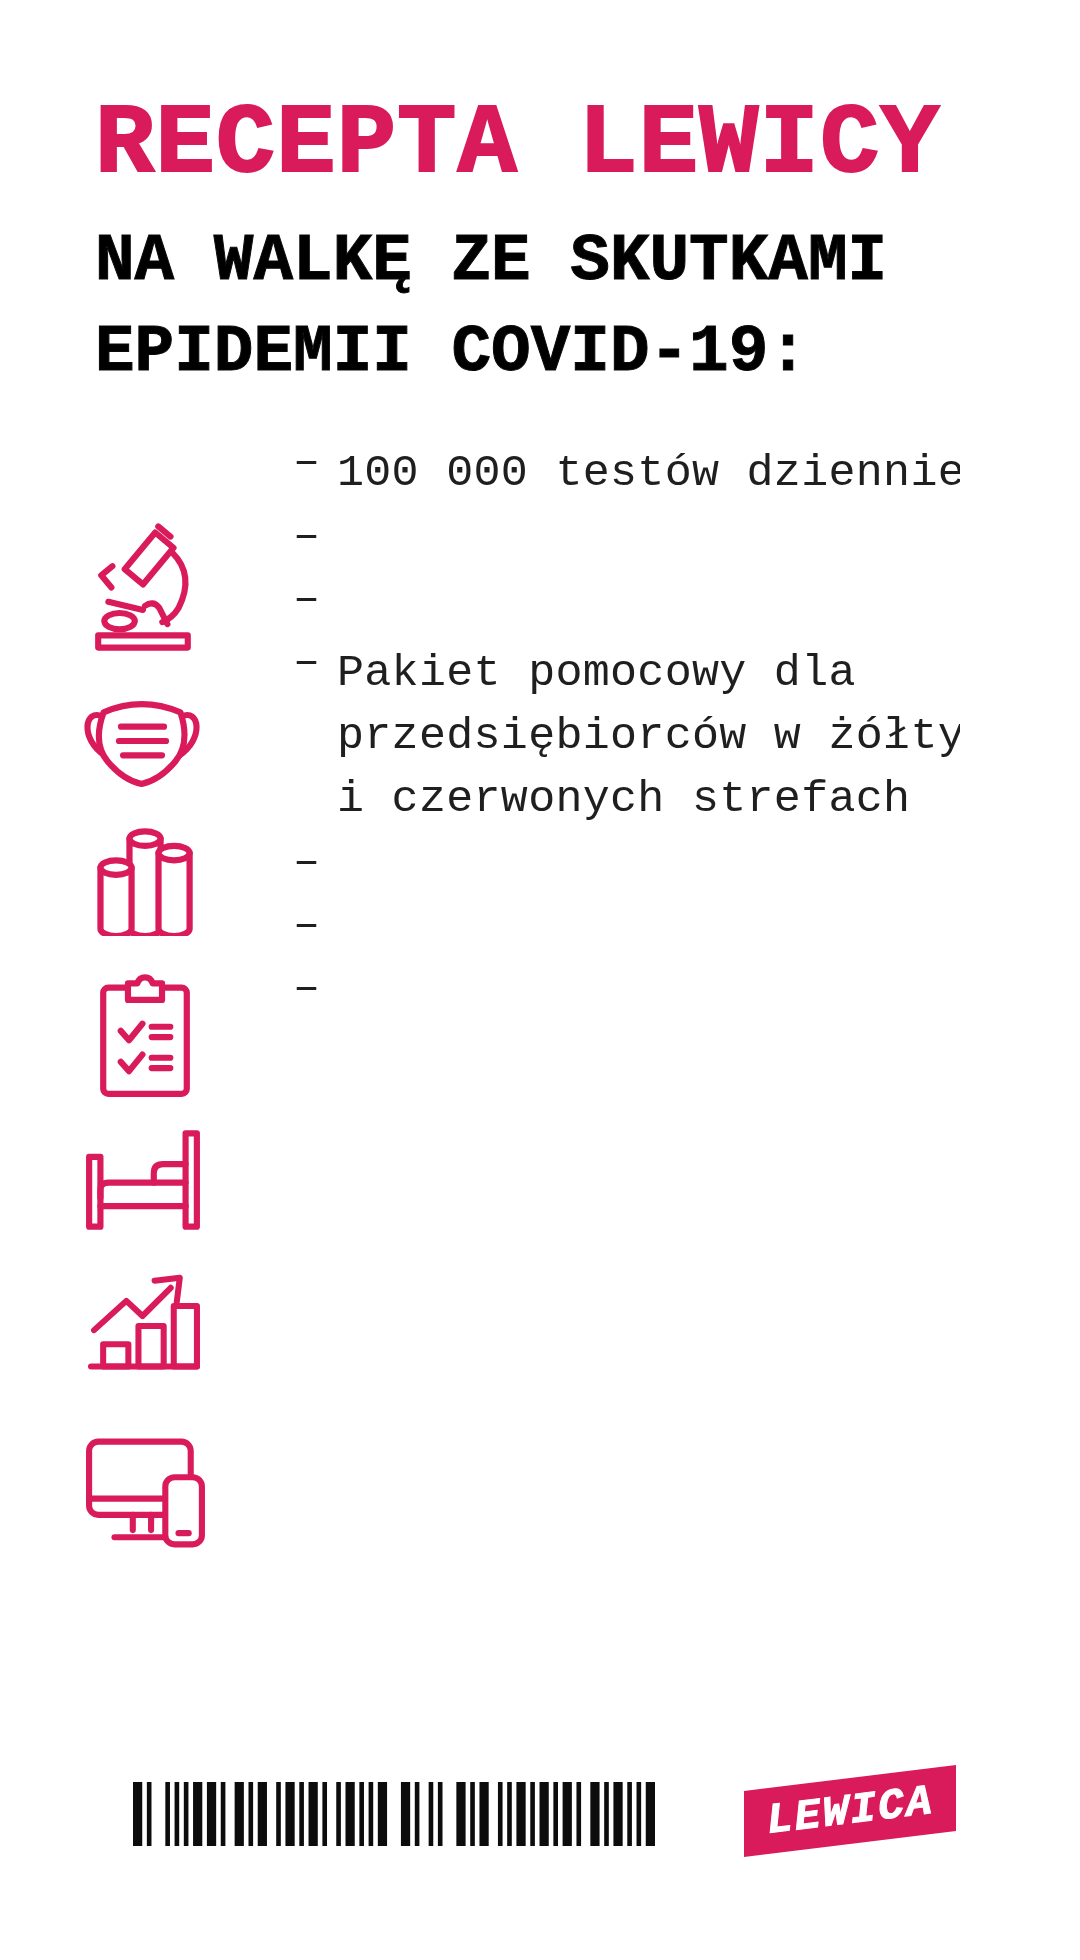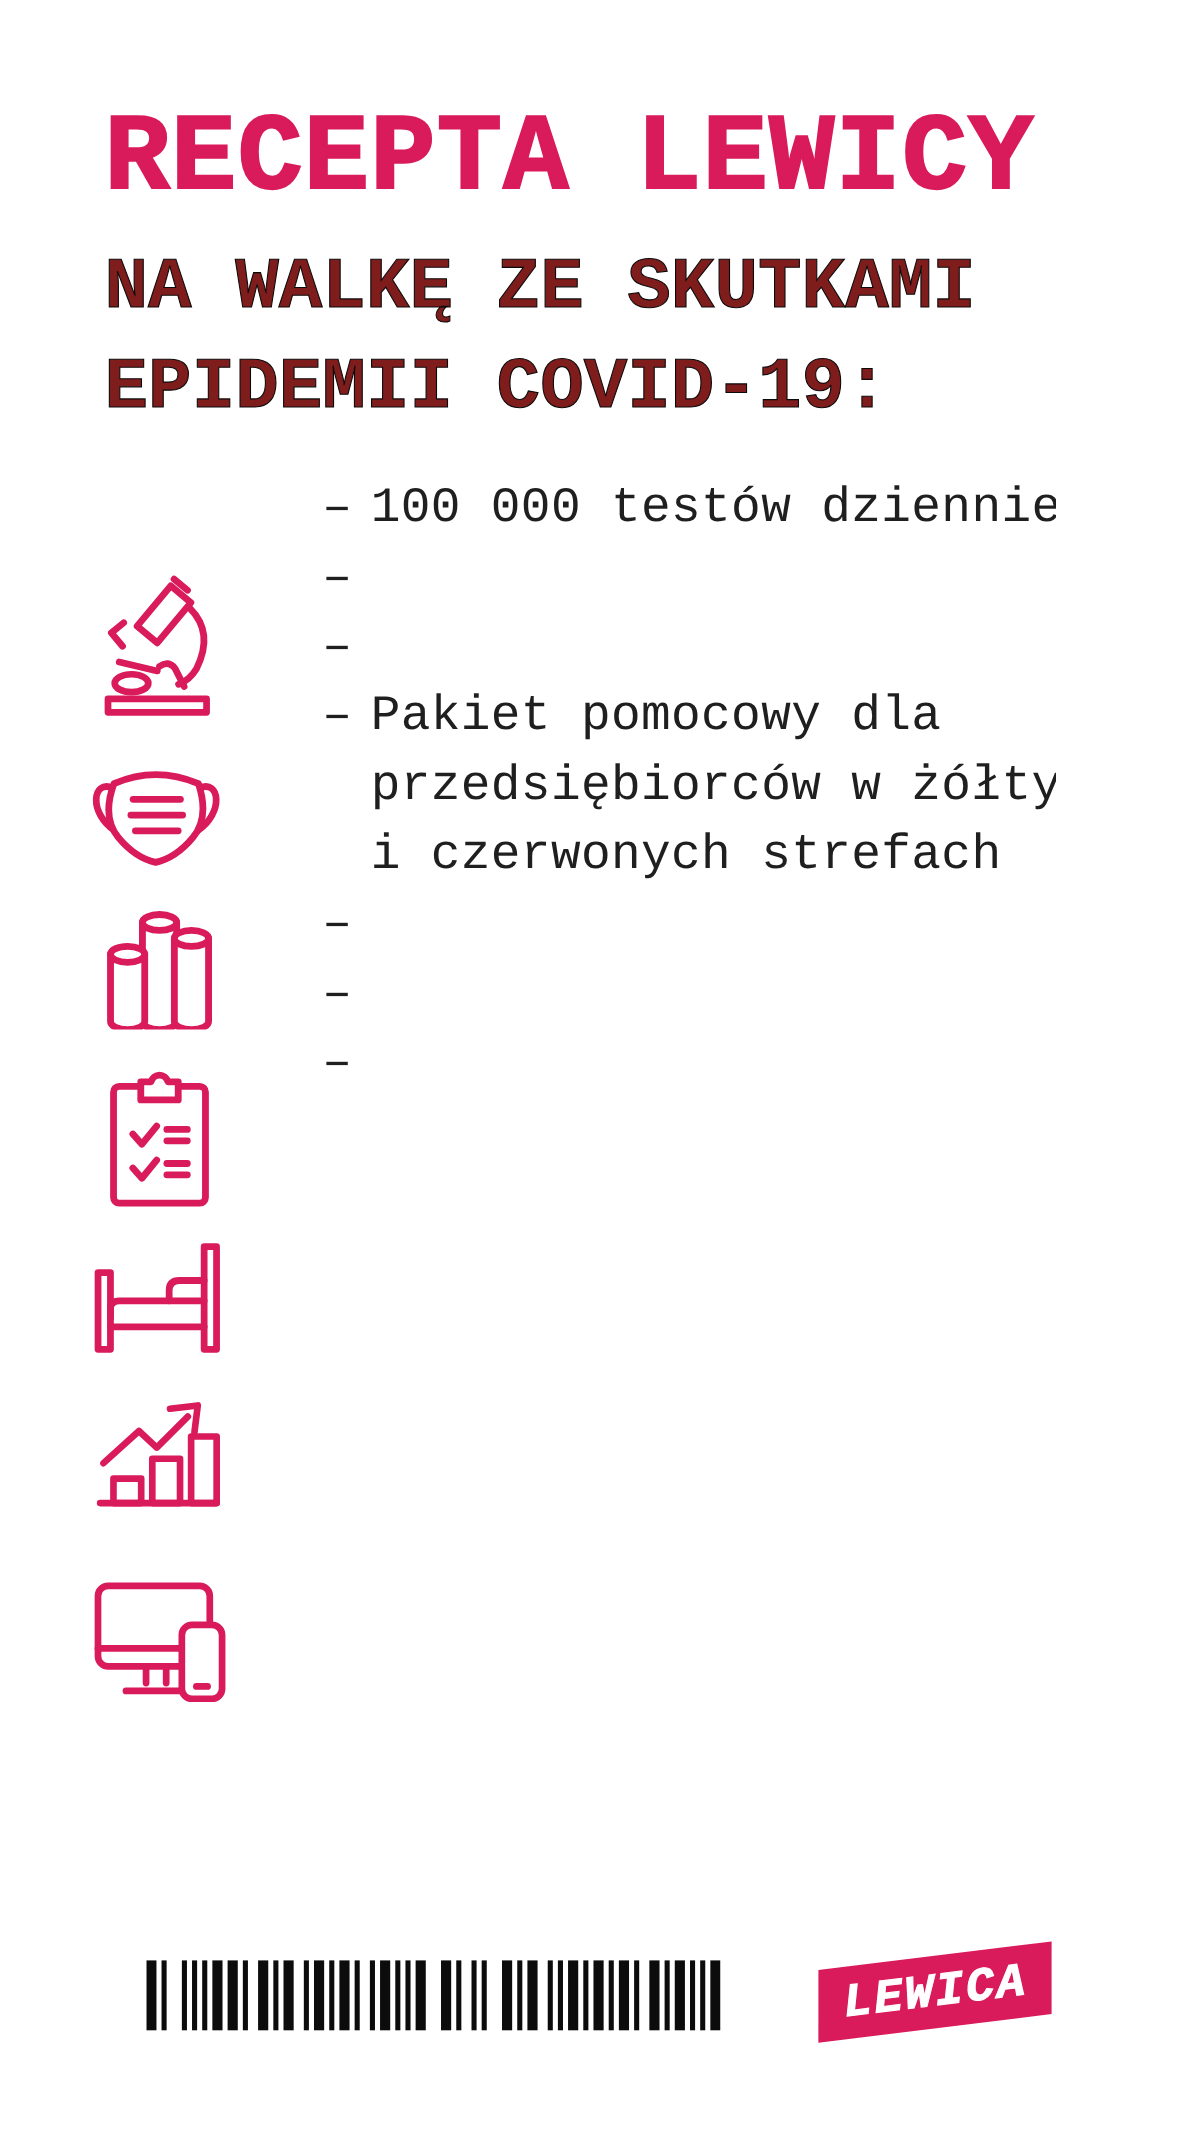--- a/index.html
+++ b/index.html
@@ -24,39 +24,39 @@
     -webkit-text-stroke:2px #d91a5b;
     white-space:nowrap;
   }
   .subtitle{
     position:absolute;
     left:95px;
     top:216px;
     font-size:66px;
     line-height:91px;
     font-weight:900;
-    color:#7f1d1d;
+    color:#000000;
     -webkit-text-stroke:1px #0a0a0a;
     white-space:pre-line;
   }
   
   .list{
     position:absolute;
     left:293px;
     top:431px;
     width:730px;
     font-size:45px;
     line-height:63px;
     font-weight:300;
     letter-spacing:.3px;
     color:#1f1f1f;
   }
   .row{display:flex;}
   .row .dash{flex:0 0 44px;}
-  .row .itext{white-space:pre-line;}
+  .row .itext{white-space:pre-line;margin-top:11px;}
   
   .ico{position:absolute;}
   .ico svg{display:block;width:100%;height:100%;}
   .ico-microscope{left:88px;  top:518px;  width:112px; height:138px;}
   .ico-mask      {left:78px;  top:688px;  width:128px; height:106px;}
   .ico-cylinders {left:92px;  top:822px;  width:104px; height:114px;}
   .ico-clipboard {left:96px;  top:966px;  width:98px;  height:136px;}
   .ico-bed       {left:84px;  top:1126px; width:118px; height:108px;}
   .ico-chart     {left:86px;  top:1254px; width:116px; height:122px;}
   .ico-devices   {left:84px;  top:1434px; width:124px; height:118px;}

